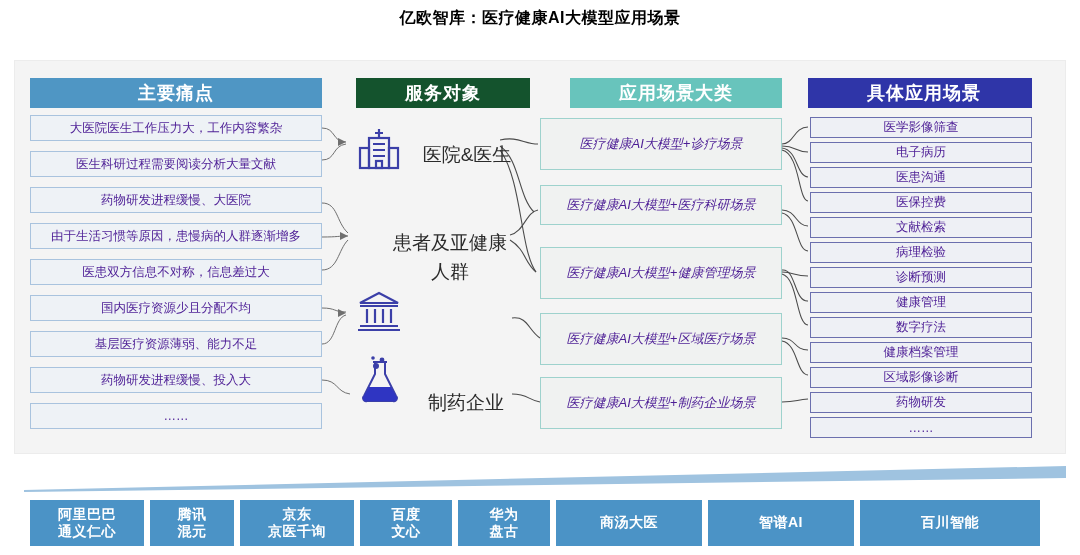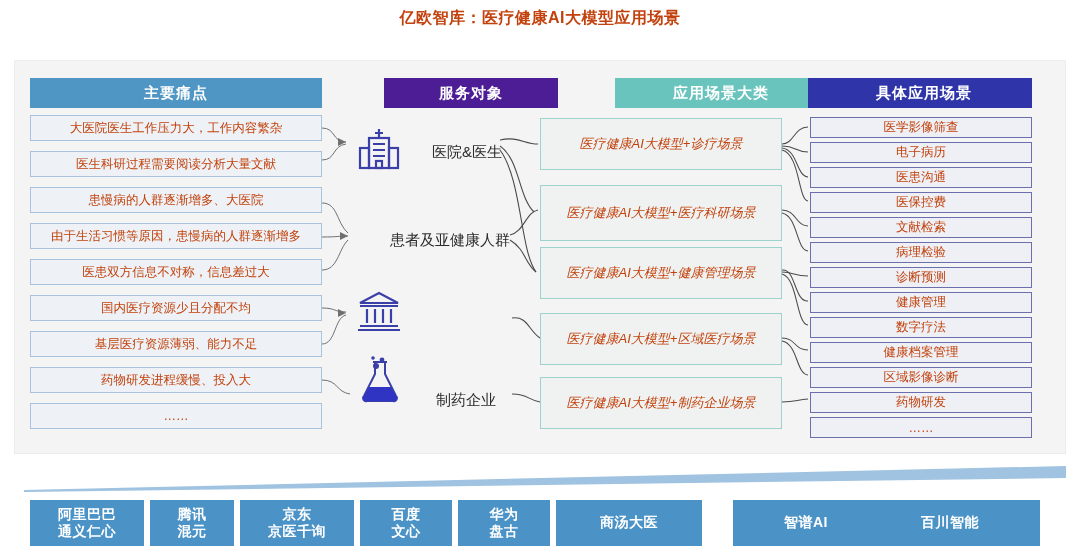--- a/index.html
+++ b/index.html
@@ -8,50 +8,50 @@
     background: #ffffff;
     font-family: "Liberation Sans", "DejaVu Sans", sans-serif;
     overflow: hidden;
   }
   #root { position: relative; width: 1080px; height: 555px; }
 
   
   .title {
     position: absolute; top: 8px; left: 0; width: 1080px;
     text-align: center;
-    font-size: 16px; font-weight: bold; color: #c2410c;
+    font-size: 16px; font-weight: bold; color: #000000;
     letter-spacing: 0.5px;
   }
 
   
   .panel {
     position: absolute; left: 14px; top: 60px;
     width: 1052px; height: 394px;
     background: #f4f4f4;
     border: 1px solid #ececec;
   }
 
   
   .col-head {
     position: absolute; height: 30px;
     display: flex; align-items: center; justify-content: center;
-    color: #ffffff; font-size: 15px; font-weight: bold;
+    color: #ffffff; font-size: 18px; font-weight: bold;
     letter-spacing: 1px;
   }
   .head-pain   { left: 30px;  top: 78px;  width: 292px; background: #4f96c4; }
-  .head-serv   { left: 356px; top: 78px;  width: 174px; background: #4c1d95; margin-left: 28px; }
-  .head-cat    { left: 570px; top: 78px;  width: 212px; background: #68c4bc; margin-left: 45px; }
+  .head-serv   { left: 356px; top: 78px;  width: 174px; background: #14532d; }
+  .head-cat    { left: 570px; top: 78px;  width: 212px; background: #68c4bc; }
   .head-scene  { left: 808px; top: 78px;  width: 224px; background: #2f35a8; padding-left: 8px; }
 
   
   .box {
     position: absolute;
     display: flex; align-items: center; justify-content: center;
     text-align: center;
-    color: #c2410c;
+    color: #4c1d95;
   }
   .pain-box {
     left: 30px; width: 292px; height: 26px;
     background: #eef2f6;
     border: 1px solid #a9c3de;
     font-size: 12.5px;
   }
   .cat-box {
     left: 540px; width: 242px;
     background: #f0f2f1;
@@ -62,21 +62,21 @@
   .scene-box {
     left: 810px; width: 222px; height: 21px;
     background: #eef0f5;
     border: 1px solid #6b6fae;
     font-size: 12.5px;
   }
 
   
   .serv-label {
     position: absolute;
-    font-size: 15px; color: #2b2b2b;
+    font-size: 19px; color: #2b2b2b;
     line-height: 1.55; text-align: center;
   }
   .serv-icon { position: absolute; }
 
   
   .conn { position: absolute; left: 0; top: 0; pointer-events: none; }
 
   
   .wedge { position: absolute; left: 14px; top: 466px; }
 
@@ -151,21 +151,21 @@
     </g>
   </svg>
 
   <div class="col-head head-pain">主要痛点</div>
   <div class="col-head head-serv">服务对象</div>
   <div class="col-head head-cat">应用场景大类</div>
   <div class="col-head head-scene">具体应用场景</div>
 
   <div class="box pain-box" style="top:115px">大医院医生工作压力大，工作内容繁杂</div>
   <div class="box pain-box" style="top:151px">医生科研过程需要阅读分析大量文献</div>
-  <div class="box pain-box" style="top:187px">患慢病的人群逐渐增多、大医院</div>
+  <div class="box pain-box" style="top:187px">药物研发进程缓慢、大医院</div>
   <div class="box pain-box" style="top:223px">由于生活习惯等原因，患慢病的人群逐渐增多</div>
   <div class="box pain-box" style="top:259px">医患双方信息不对称，信息差过大</div>
   <div class="box pain-box" style="top:295px">国内医疗资源少且分配不均</div>
   <div class="box pain-box" style="top:331px">基层医疗资源薄弱、能力不足</div>
   <div class="box pain-box" style="top:367px">药物研发进程缓慢、投入大</div>
   <div class="box pain-box" style="top:403px">……</div>
 
   <svg class="serv-icon" style="left:356px; top:126px" width="46" height="44" viewBox="0 0 46 44">
     <g fill="none" stroke="#3b3fa8" stroke-width="2.2">
       <path d="M23,3 v8 M19,7 h8"></path>
@@ -195,21 +195,21 @@
       <path d="M15,6 h14"></path>
     </g>
     <path d="M11,31 L33,31 L38,40 a3,3 0 0 1 -3,5 H9 a3,3 0 0 1 -3,-5 Z" fill="#2f35c2"></path>
     <circle cx="18" cy="10" r="3" fill="#3b3fa8"></circle>
     <circle cx="24" cy="4" r="2.4" fill="#3b3fa8"></circle>
     <circle cx="15" cy="2" r="1.8" fill="#3b3fa8"></circle>
   </svg>
   <div class="serv-label" style="left:416px; top:388px; width:100px">制药企业</div>
 
   <div class="box cat-box" style="top:118px; height:52px">医疗健康AI大模型+诊疗场景</div>
-  <div class="box cat-box" style="top:185px; height:56px">医疗健康AI大模型+医疗科研场景</div>
+  <div class="box cat-box" style="top:185px; height:40px">医疗健康AI大模型+医疗科研场景</div>
   <div class="box cat-box" style="top:247px; height:52px">医疗健康AI大模型+健康管理场景</div>
   <div class="box cat-box" style="top:313px; height:52px">医疗健康AI大模型+区域医疗场景</div>
   <div class="box cat-box" style="top:377px; height:52px">医疗健康AI大模型+制药企业场景</div>
 
   <div class="box scene-box" style="top:117px">医学影像筛查</div>
   <div class="box scene-box" style="top:142px">电子病历</div>
   <div class="box scene-box" style="top:167px">医患沟通</div>
   <div class="box scene-box" style="top:192px">医保控费</div>
   <div class="box scene-box" style="top:217px">文献检索</div>
   <div class="box scene-box" style="top:242px">病理检验</div>
@@ -241,20 +241,20 @@
     <span>百度</span>
     <span>文心</span>
   </div>
   <div class="co-box" style="left:458px; width:92px">
     <span>华为</span>
     <span>盘古</span>
   </div>
   <div class="co-box" style="left:556px; width:146px">
     <span>商汤大医</span>
   </div>
-  <div class="co-box" style="left:733px; width:146px">
+  <div class="co-box" style="left:708px; width:146px">
     <span>智谱AI</span>
   </div>
   <div class="co-box" style="left:860px; width:180px">
     <span>百川智能</span>
   </div>
 
 </div>
 
 </body></html>

